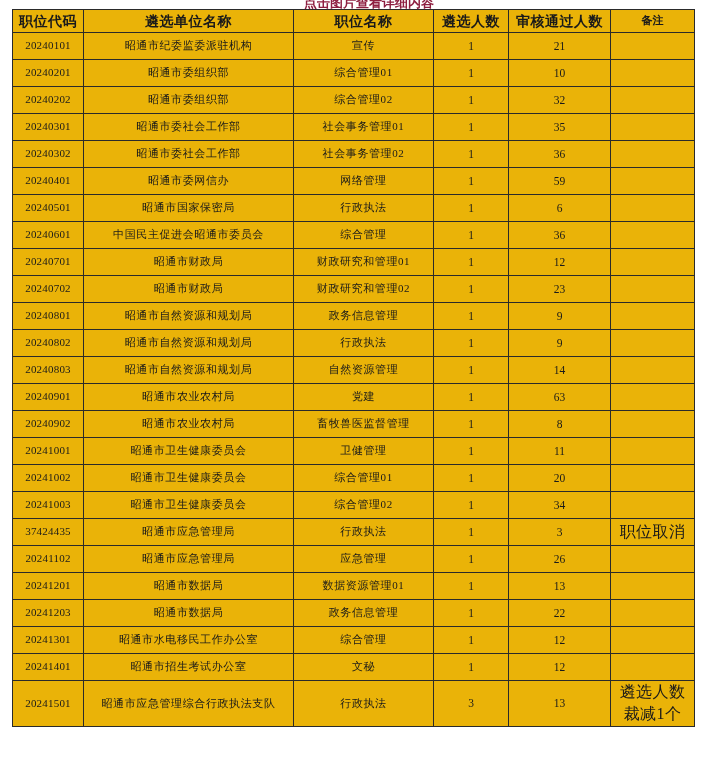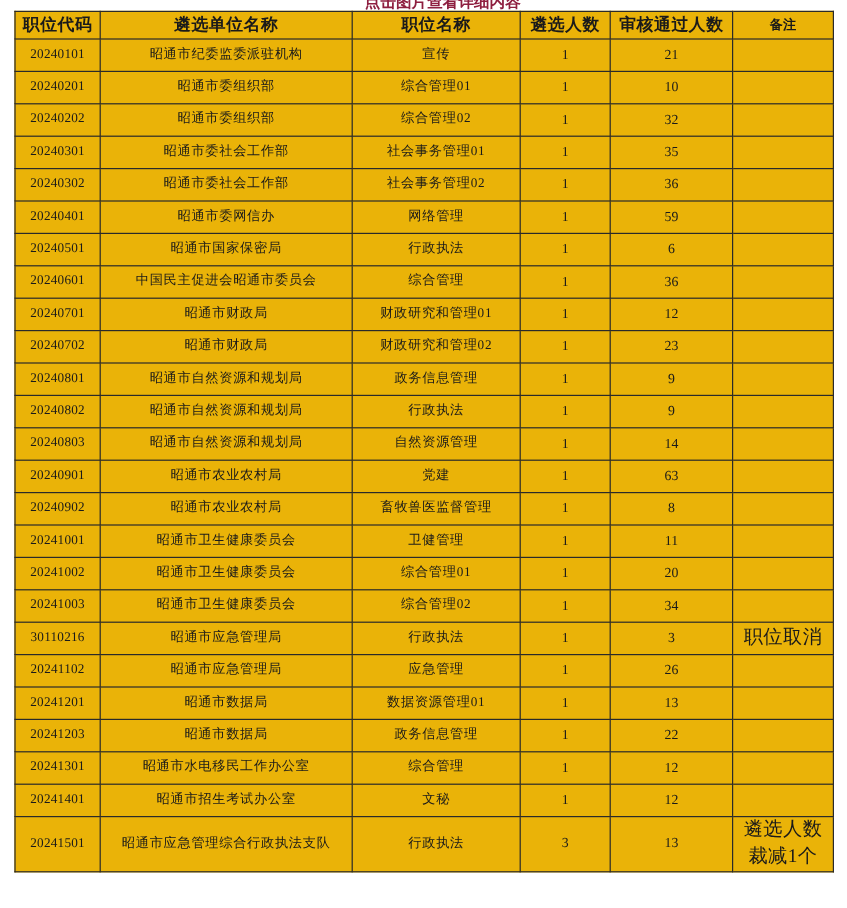--- a/index.html
+++ b/index.html
@@ -273,21 +273,21 @@
         </tr>
         <tr>
           <td class="code">20241003</td>
           <td class="unit">昭通市卫生健康委员会</td>
           <td class="post">综合管理02</td>
           <td class="num">1</td>
           <td class="pass">34</td>
           <td class="note"></td>
         </tr>
         <tr>
-          <td class="code">30110216</td>
+          <td class="code">37424435</td>
           <td class="unit">昭通市应急管理局</td>
           <td class="post">行政执法</td>
           <td class="num">1</td>
           <td class="pass">3</td>
           <td class="note">职位取消</td>
         </tr>
         <tr>
           <td class="code">20241102</td>
           <td class="unit">昭通市应急管理局</td>
           <td class="post">应急管理</td>

